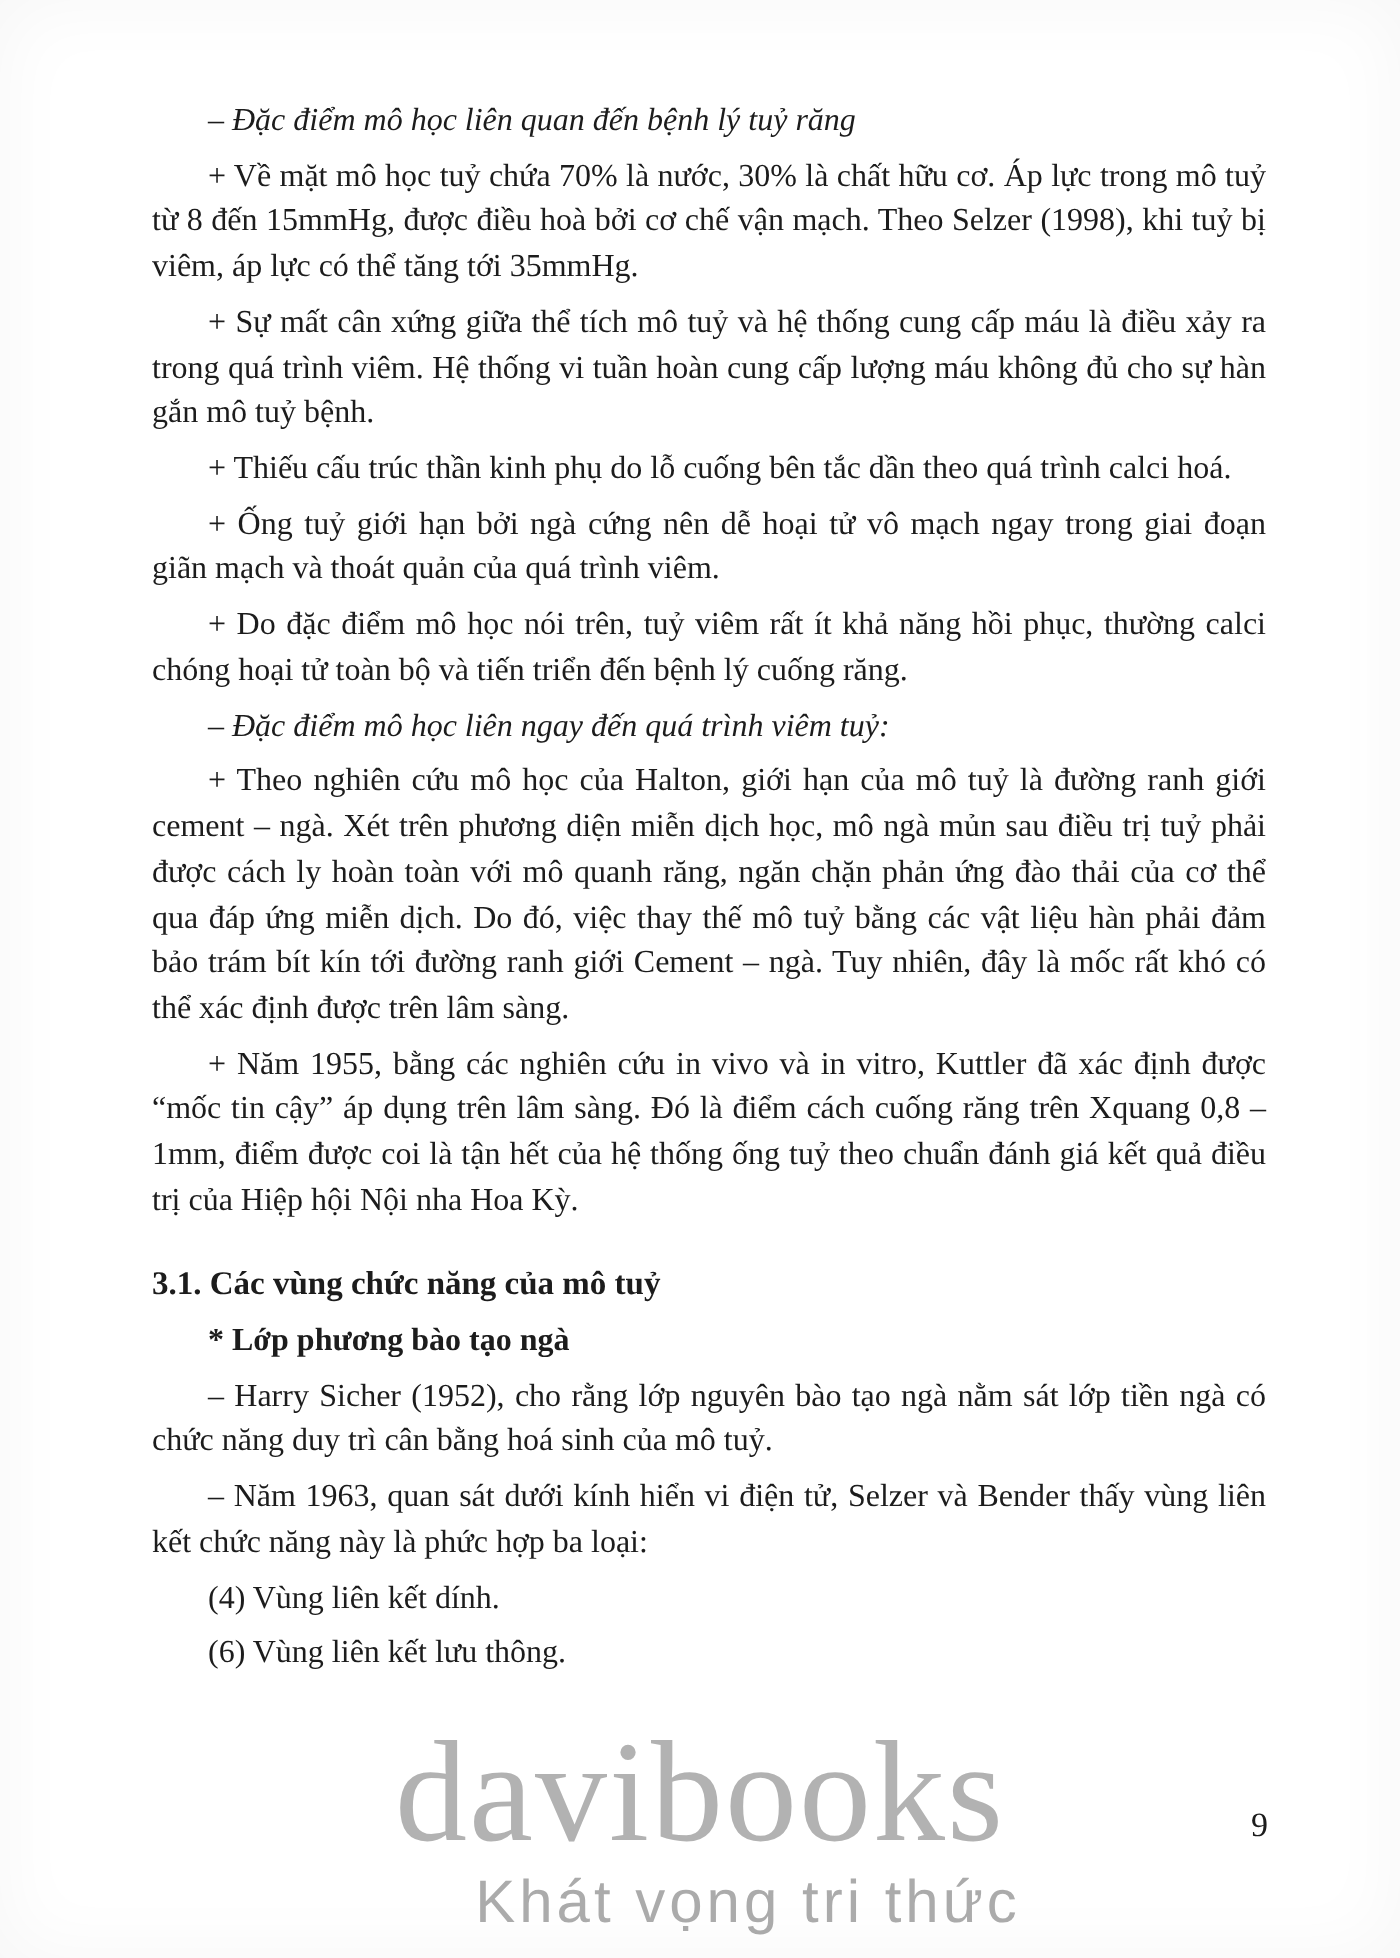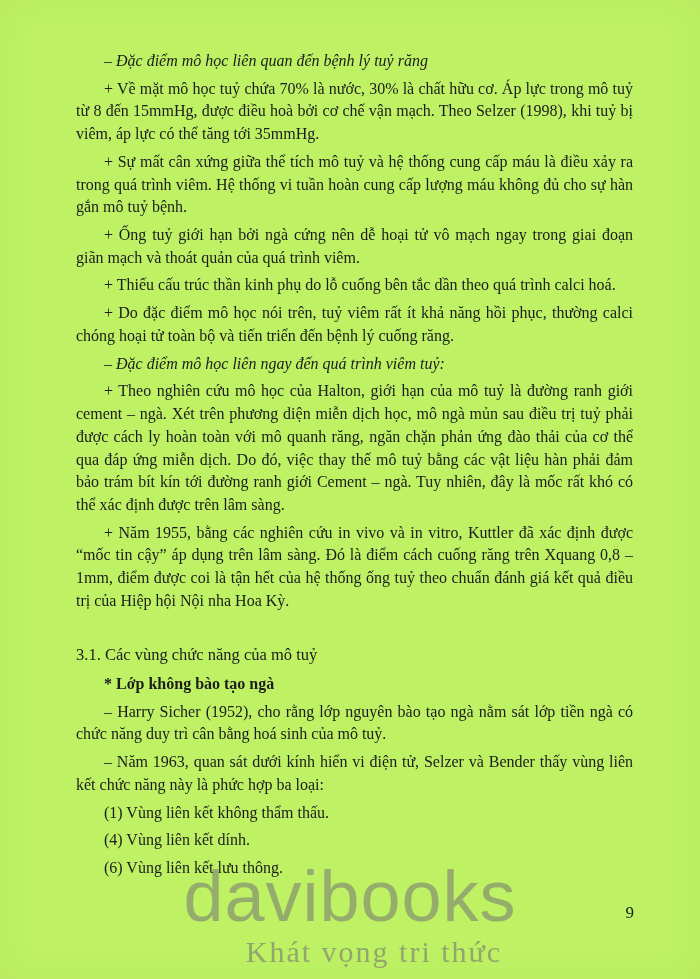--- a/index.html
+++ b/index.html
@@ -7,66 +7,66 @@
   body {
     width: 700px;
     height: 979px;
     background: #eceae6;
     font-family: "Liberation Serif", serif;
   }
   .page {
     position: relative;
     width: 700px;
     height: 979px;
-    background: #bef264;
+    background: #ffffff;
     overflow: hidden;
     color: #1c1c1c;
     box-shadow: inset 0 0 40px rgba(0,0,0,0.04);
   }
   .content {
     position: absolute;
     top: 50px;
     left: 76px;
     width: 557px;
     text-align: justify;
     font-size: 16px;
     line-height: 1.42;
     z-index: 1;
   }
   .para {
     margin: 0 0 5px 0;
     text-indent: 28px;
   }
   .italic { font-style: italic; }
   .heading {
-    font-weight: normal;
+    font-weight: bold;
     text-indent: 0;
     font-size: 16.5px;
-    margin-top: 30px;
+    margin-top: 17px;
     margin-bottom: 7px;
   }
   .sub { font-weight: bold; }
   .watermark {
     position: absolute;
     left: 0;
     right: 0;
     bottom: 10px;
     text-align: center;
     z-index: 2;
     pointer-events: none;
   }
   .wm-brand {
-    font-family: Liberation Sans, sans-serif;
+    font-family: Liberation Serif, serif;
     font-size: 72px;
     line-height: 1.05;
     color: rgba(115, 115, 115, 0.55);
     letter-spacing: 1px;
   }
   .wm-tagline {
-    font-family: Liberation Serif, serif;
+    font-family: Liberation Sans, sans-serif;
     font-size: 30px;
     color: rgba(115, 115, 115, 0.6);
     margin-top: 0px;
     letter-spacing: 2px;
     padding-left: 48px;
   }
   .page-number {
     position: absolute;
     right: 66px;
     bottom: 56px;
@@ -76,31 +76,30 @@
   }
 </style>
 </head>
 <body>
 
 <div class="page">
   <div class="content">
     <p class="para italic">– Đặc điểm mô học liên quan đến bệnh lý tuỷ răng</p>
     <p class="para">+ Về mặt mô học tuỷ chứa 70% là nước, 30% là chất hữu cơ. Áp lực trong mô tuỷ từ 8 đến 15mmHg, được điều hoà bởi cơ chế vận mạch. Theo Selzer (1998), khi tuỷ bị viêm, áp lực có thể tăng tới 35mmHg.</p>
     <p class="para">+ Sự mất cân xứng giữa thể tích mô tuỷ và hệ thống cung cấp máu là điều xảy ra trong quá trình viêm. Hệ thống vi tuần hoàn cung cấp lượng máu không đủ cho sự hàn gắn mô tuỷ bệnh.</p>
+    <p class="para">+ Thiếu cấu trúc thần kinh phụ do lỗ cuống bên tắc dần theo quá trình calci hoá.</p>
     <p class="para">+ Ống tuỷ giới hạn bởi ngà cứng nên dễ hoại tử vô mạch ngay trong giai đoạn giãn mạch và thoát quản của quá trình viêm.</p>
-    <p class="para">+ Thiếu cấu trúc thần kinh phụ do lỗ cuống bên tắc dần theo quá trình calci hoá.</p>
     <p class="para">+ Do đặc điểm mô học nói trên, tuỷ viêm rất ít khả năng hồi phục, thường calci chóng hoại tử toàn bộ và tiến triển đến bệnh lý cuống răng.</p>
     <p class="para italic">– Đặc điểm mô học liên ngay đến quá trình viêm tuỷ:</p>
     <p class="para">+ Theo nghiên cứu mô học của Halton, giới hạn của mô tuỷ là đường ranh giới cement – ngà. Xét trên phương diện miễn dịch học, mô ngà mủn sau điều trị tuỷ phải được cách ly hoàn toàn với mô quanh răng, ngăn chặn phản ứng đào thải của cơ thể qua đáp ứng miễn dịch. Do đó, việc thay thế mô tuỷ bằng các vật liệu hàn phải đảm bảo trám bít kín tới đường ranh giới Cement – ngà. Tuy nhiên, đây là mốc rất khó có thể xác định được trên lâm sàng.</p>
     <p class="para">+ Năm 1955, bằng các nghiên cứu in vivo và in vitro, Kuttler đã xác định được “mốc tin cậy” áp dụng trên lâm sàng. Đó là điểm cách cuống răng trên Xquang 0,8 – 1mm, điểm được coi là tận hết của hệ thống ống tuỷ theo chuẩn đánh giá kết quả điều trị của Hiệp hội Nội nha Hoa Kỳ.</p>
     <p class="para heading">3.1. Các vùng chức năng của mô tuỷ</p>
-    <p class="para sub">* Lớp không bào tạo ngà</p>
+    <p class="para sub">* Lớp phương bào tạo ngà</p>
     <p class="para">– Harry Sicher (1952), cho rằng lớp nguyên bào tạo ngà nằm sát lớp tiền ngà có chức năng duy trì cân bằng hoá sinh của mô tuỷ.</p>
     <p class="para">– Năm 1963, quan sát dưới kính hiển vi điện tử, Selzer và Bender thấy vùng liên kết chức năng này là phức hợp ba loại:</p>
-    <p class="para">(1) Vùng liên kết không thẩm thấu.</p>
     <p class="para">(4) Vùng liên kết dính.</p>
     <p class="para">(6) Vùng liên kết lưu thông.</p>
   </div>
 
   <div class="watermark">
     <div class="wm-brand">davibooks</div>
     <div class="wm-tagline">Khát vọng tri thức</div>
   </div>
 
   <div class="page-number">9</div>

